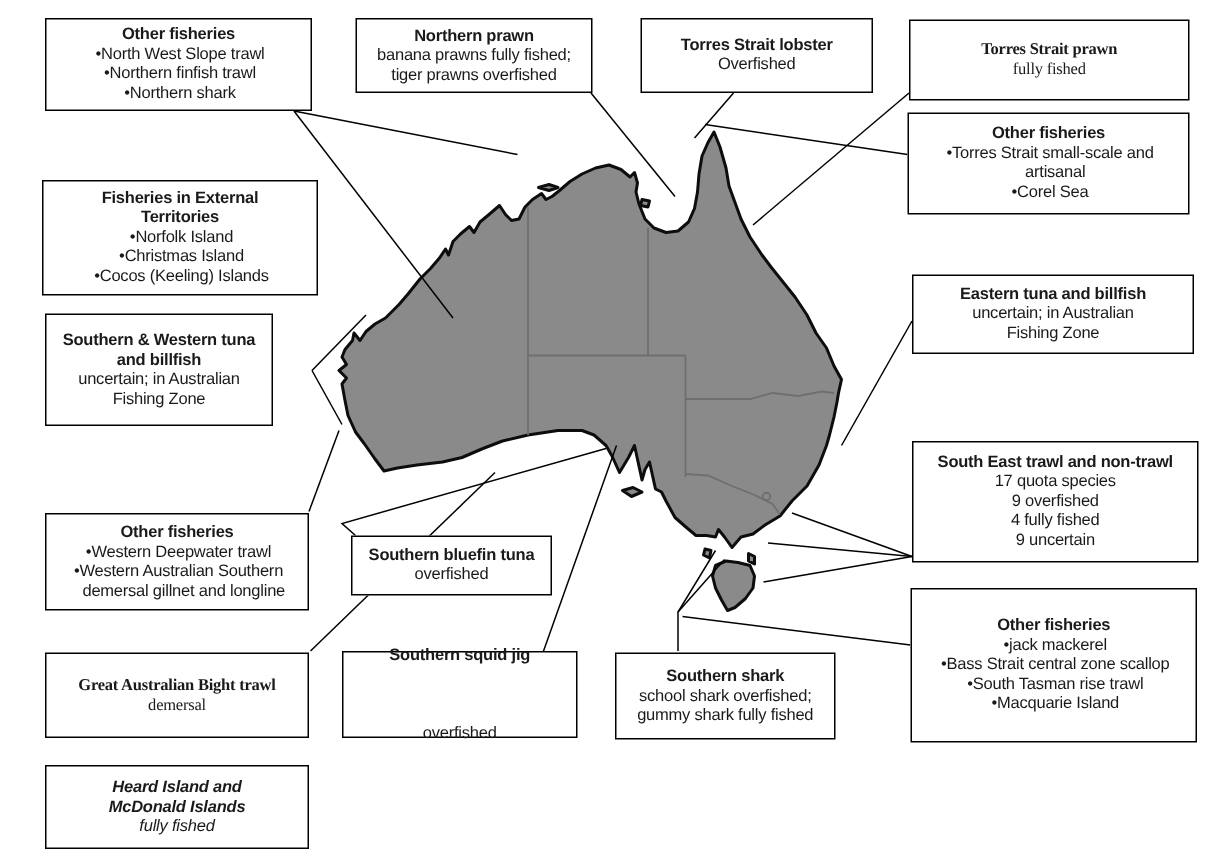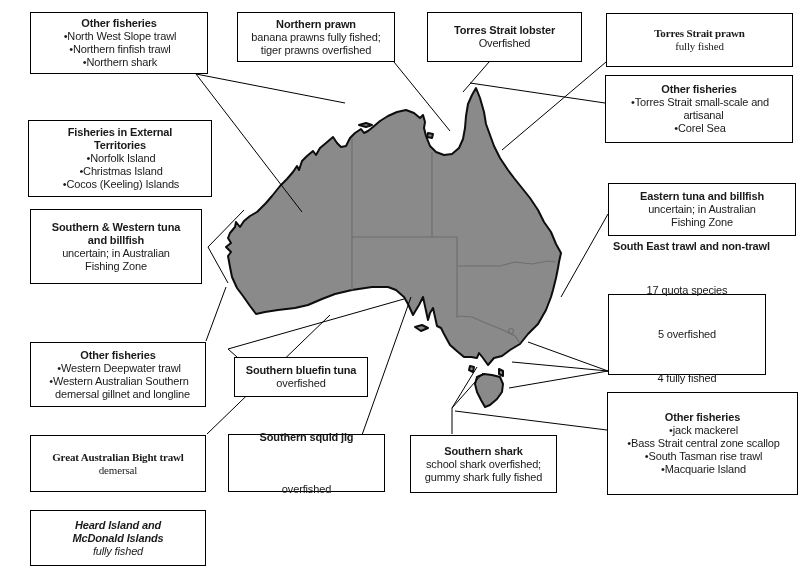--- a/index.html
+++ b/index.html
@@ -102,42 +102,42 @@
 <div class="box" style="left:605px;top:75px;width:188px;height:68px;">
     <div class="bt">Other fisheries</div>
     <div class="bu">•Torres Strait small-scale and artisanal</div>
     <div class="bu">•Corel Sea</div>
   </div>
 <div class="box" style="left:608px;top:183px;width:188px;height:53px;">
     <div class="bt">Eastern tuna and billfish</div>
     <div class="bc">uncertain; in Australian</div>
     <div class="bc">Fishing Zone</div>
   </div>
-<div class="box" style="left:608px;top:294px;width:158px;height:81px;gap:31px;">
+<div class="box" style="left:608px;top:294px;width:191px;height:81px;">
     <div class="bt">South East trawl and non-trawl</div>
     <div class="bc">17 quota species</div>
-    <div class="bc">5 overfished</div>
+    <div class="bc">9 overfished</div>
     <div class="bc">4 fully fished</div>
     <div class="bc">9 uncertain</div>
   </div>
 <div class="box" style="left:607px;top:392px;width:191px;height:103px;">
     <div class="bt">Other fisheries</div>
     <div class="bu">•jack mackerel</div>
     <div class="bu">•Bass Strait central zone scallop</div>
     <div class="bu">•South Tasman rise trawl</div>
     <div class="bu">•Macquarie Island</div>
   </div>
 <div class="box" style="left:28px;top:120px;width:184px;height:77px;">
     <div class="bt">Fisheries in External</div>
     <div class="bt">Territories</div>
     <div class="bu">•Norfolk Island</div>
     <div class="bu">•Christmas Island</div>
     <div class="bu">•Cocos (Keeling) Islands</div>
   </div>
-<div class="box" style="left:30px;top:209px;width:172px;height:75px;">
+<div class="box" style="left:30px;top:209px;width:152px;height:75px;">
     <div class="bt">Southern &amp; Western tuna</div>
     <div class="bt">and billfish</div>
     <div class="bc">uncertain; in Australian</div>
     <div class="bc">Fishing Zone</div>
   </div>
 <div class="box" style="left:30px;top:342px;width:176px;height:65px;">
     <div class="bt">Other fisheries</div>
     <div class="bu">•Western Deepwater trawl</div>
     <div class="bu">•Western Australian Southern demersal gillnet and longline</div>
   </div>

